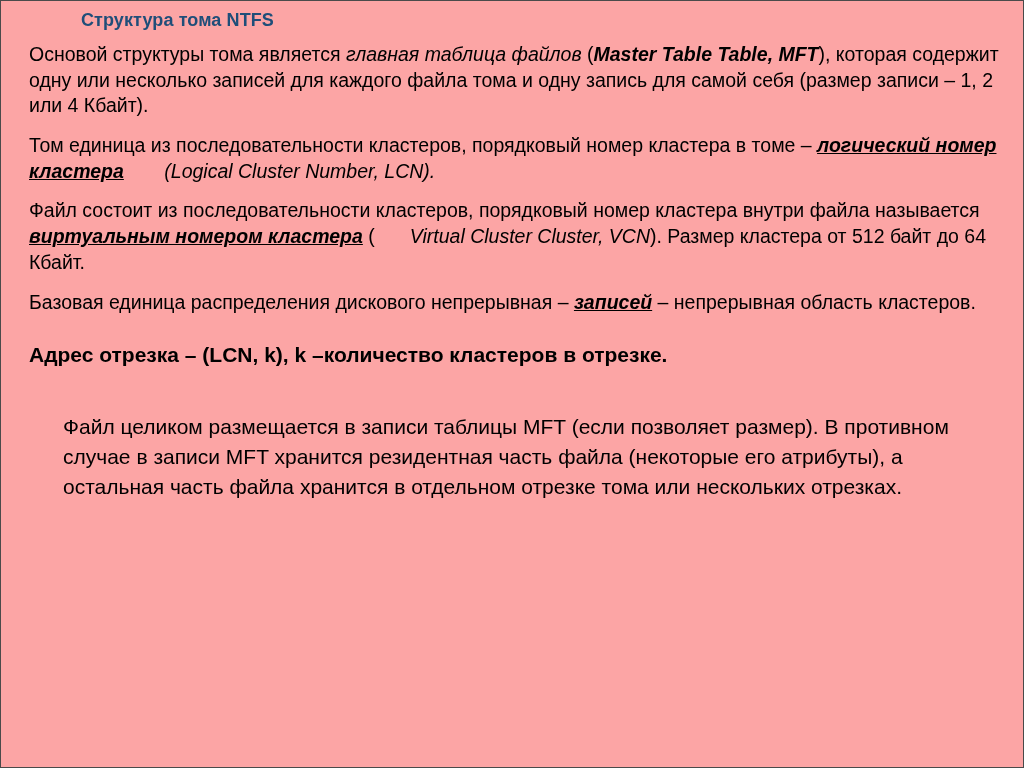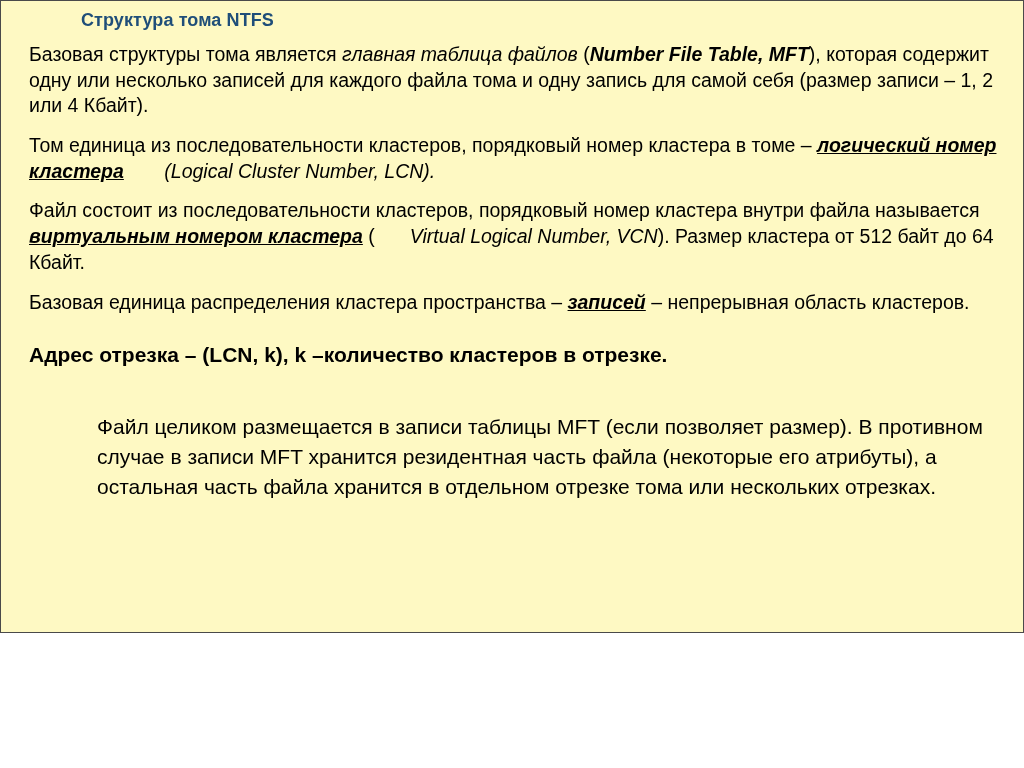--- a/index.html
+++ b/index.html
@@ -11,22 +11,22 @@
     width: 1024px;
     height: 768px;
     font-family: "Liberation Sans", sans-serif;
     color: #000000;
     overflow: hidden;
   }
   .slide {
     position: relative;
     box-sizing: border-box;
     width: 1024px;
-    height: 633px;
-    background: #fef9c3;
+    height: 768px;
+    background: #fca5a5;
     border: 1px solid #4a4a4a;
     padding: 0;
   }
   .slide-title {
     margin: 0;
     padding: 9px 0 0 80px;
     font-size: 18px;
     font-weight: bold;
     color: #1F4E79;
     letter-spacing: 0.1px;
@@ -63,21 +63,21 @@
     margin: 0 0 22px 0;
     font-size: 21px;
     font-weight: bold;
     line-height: 1.25;
     color: #000000;
   }
   .heading-block {
     padding-top: 12px;
   }
   .final-block {
-    padding: 22px 30px 0 96px;
+    padding: 22px 30px 0 62px;
   }
   p.final {
     margin: 0;
     font-size: 21px;
     line-height: 1.43;
     color: #000000;
   }
   .edge-accent {
     position: absolute;
     top: 0;
@@ -90,27 +90,27 @@
 </style>
 </head>
 <body>
 
 <div class="slide">
 
   <h1 class="slide-title">Структура тома NTFS</h1>
 
   <div class="body-area">
 
-    <p class="para"><span>Базовая структуры тома является </span><span class="iu">главная таблица файлов</span><span> (</span><span class="bi">Number File Table, MFT</span><span>), которая содержит одну или несколько записей для каждого файла тома и одну запись для самой себя (размер записи – 1, 2 или 4 Кбайт).</span></p>
+    <p class="para"><span>Основой структуры тома является </span><span class="iu">главная таблица файлов</span><span> (</span><span class="bi">Master Table Table, MFT</span><span>), которая содержит одну или несколько записей для каждого файла тома и одну запись для самой себя (размер записи – 1, 2 или 4 Кбайт).</span></p>
 
     <p class="para tight"><span>Том единица из последовательности кластеров, порядковый номер кластера в томе – </span><span class="bu">логический номер кластера</span><span> </span><span class="it">(Logical Cluster Number, LCN).</span></p>
 
-    <p class="para"><span>Файл состоит из последовательности кластеров, порядковый номер кластера внутри файла называется </span><span class="bu">виртуальным номером кластера</span><span> (</span><span class="it">Virtual Logical Number, VCN</span><span>). Размер кластера от 512 байт до 64 Кбайт.</span></p>
+    <p class="para"><span>Файл состоит из последовательности кластеров, порядковый номер кластера внутри файла называется </span><span class="bu">виртуальным номером кластера</span><span> (</span><span class="it">Virtual Cluster Cluster, VCN</span><span>). Размер кластера от 512 байт до 64 Кбайт.</span></p>
 
-    <p class="para"><span>Базовая единица распределения кластера пространства – </span><span class="bu">записей</span><span> – непрерывная область кластеров.</span></p>
+    <p class="para"><span>Базовая единица распределения дискового непрерывная – </span><span class="bu">записей</span><span> – непрерывная область кластеров.</span></p>
 
     <div class="heading-block">
       <p class="heading-line">Адрес отрезка – (LCN, k), k –количество кластеров в отрезке.</p>
     </div>
 
   </div>
 
   <div class="final-block">
     <p class="final">Файл целиком размещается в записи таблицы MFT (если позволяет размер). В противном случае в записи MFT хранится резидентная часть файла (некоторые его атрибуты), а остальная часть файла хранится в отдельном отрезке тома или нескольких отрезках.</p>
   </div>

